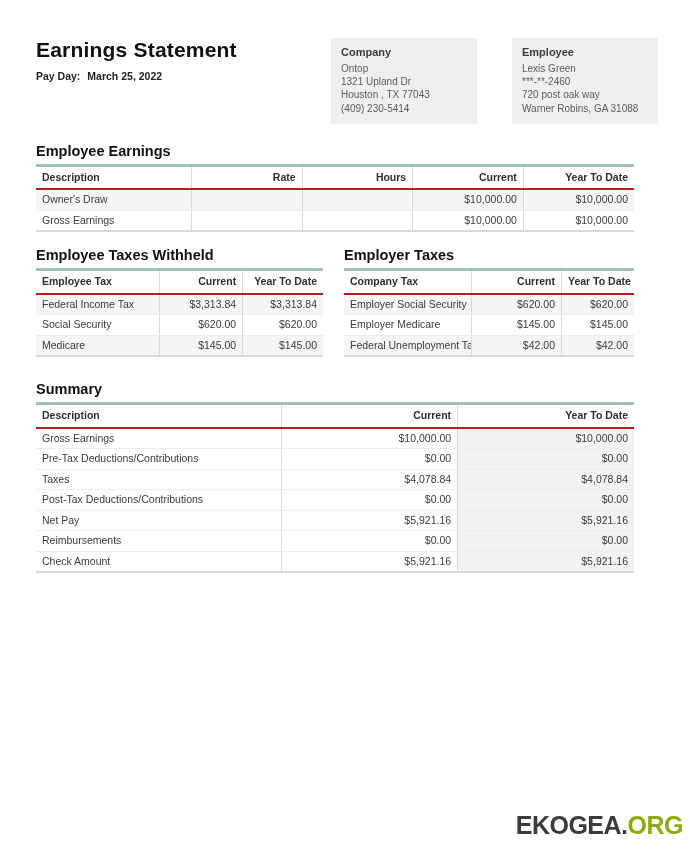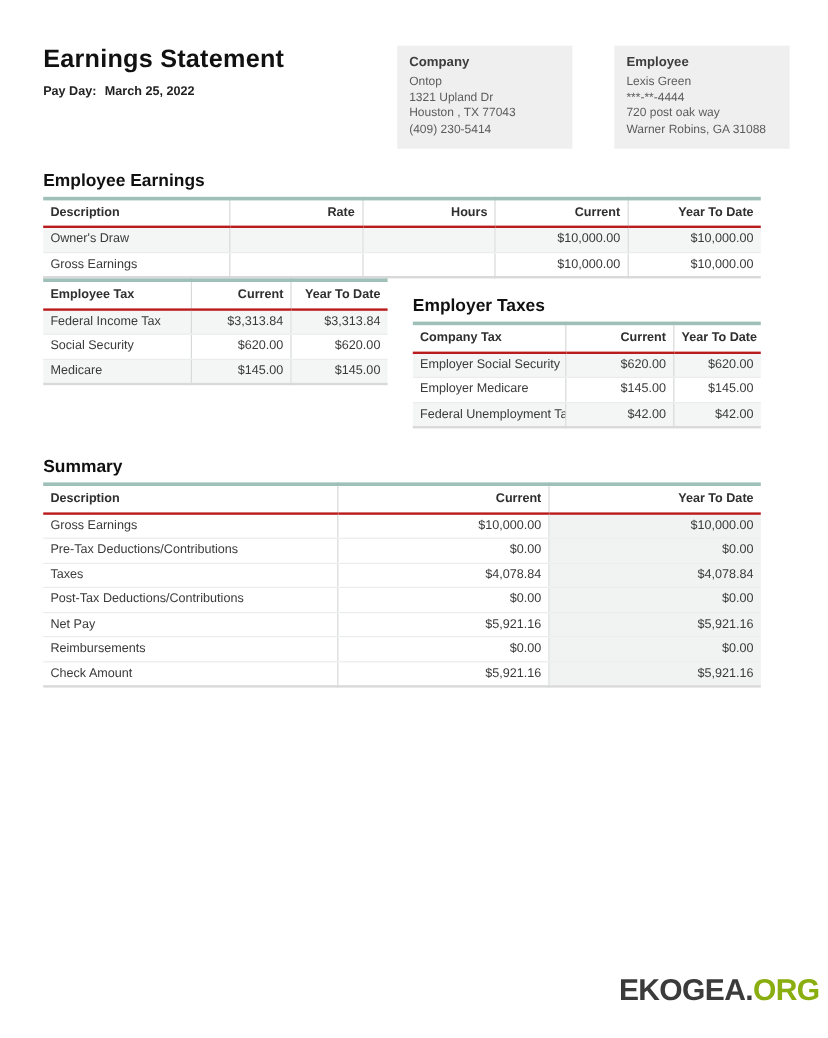--- a/index.html
+++ b/index.html
@@ -72,21 +72,21 @@
       <div class="info-heading">Company</div>
       <div class="info-line">Ontop</div>
       <div class="info-line">1321 Upland Dr</div>
       <div class="info-line">Houston , TX 77043</div>
       <div class="info-line">(409) 230-5414</div>
     </div>
 
     <div class="info-card">
       <div class="info-heading">Employee</div>
       <div class="info-line">Lexis Green</div>
-      <div class="info-line">***-**-4444</div>
+      <div class="info-line">***-**-2460</div>
       <div class="info-line">720 post oak way</div>
       <div class="info-line">Warner Robins, GA 31088</div>
     </div>
   </div>
 
   <div class="content">
 
     <div class="section-title st-earnings">Employee Earnings</div>
     <table class="striped">
       <colgroup>
@@ -118,20 +118,21 @@
           <td></td>
           <td></td>
           <td>$10,000.00</td>
           <td>$10,000.00</td>
         </tr>
       </tbody>
     </table>
 
     <div class="two-col">
       <div class="col-left">
+        <div class="section-title st-mid">Employee Taxes Withheld</div>
         <table class="striped">
           <colgroup>
               <col style="width:43%">
               <col style="width:29%">
               <col style="width:28%">
             </colgroup>
           <thead>
             <tr>
               <th>Employee Tax</th>
               <th>Current</th>

